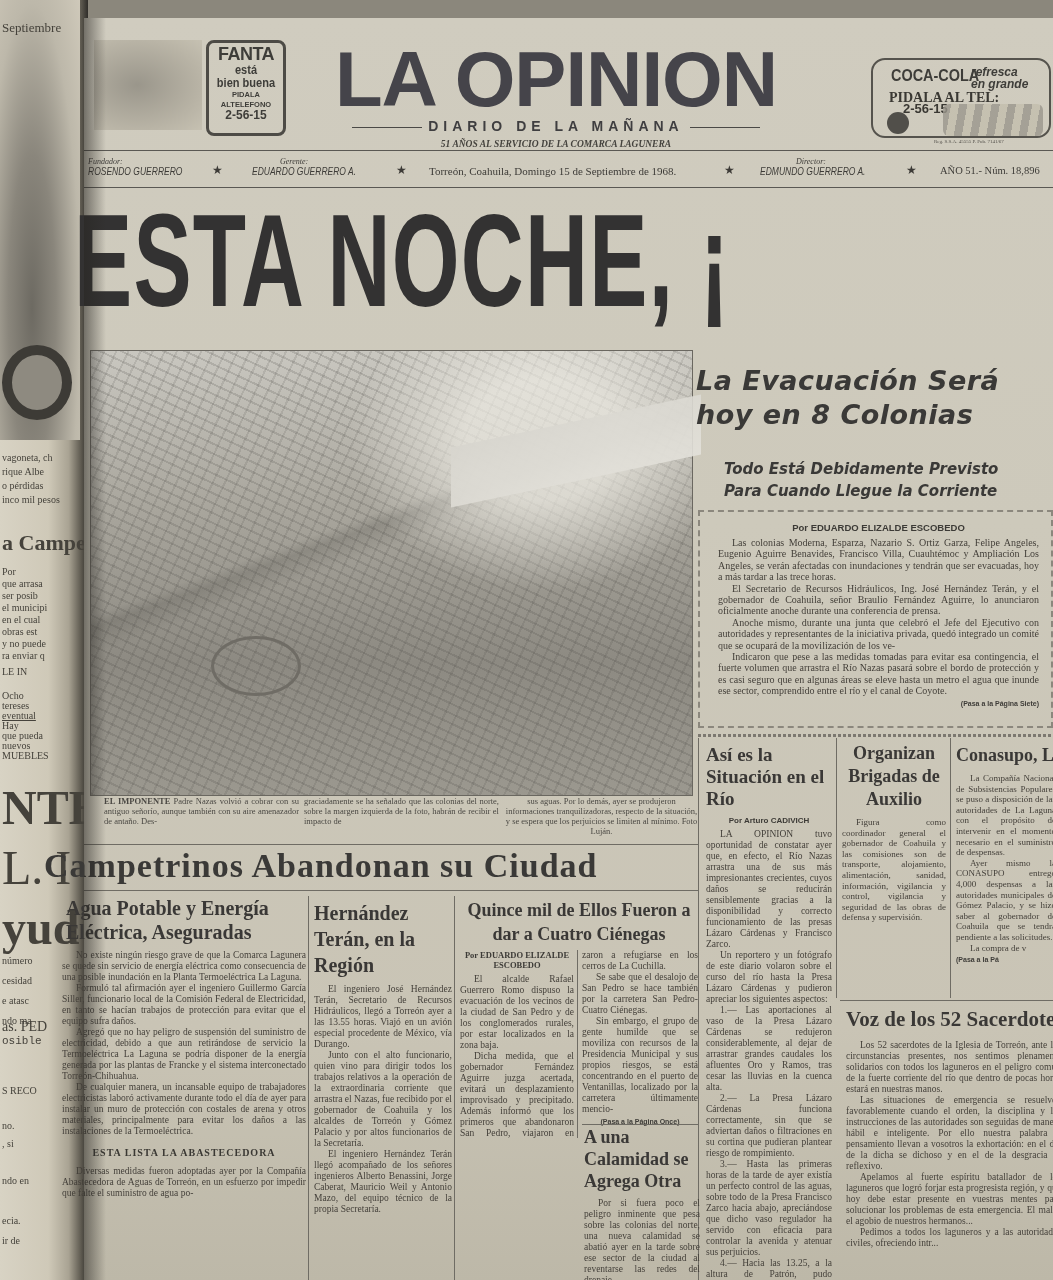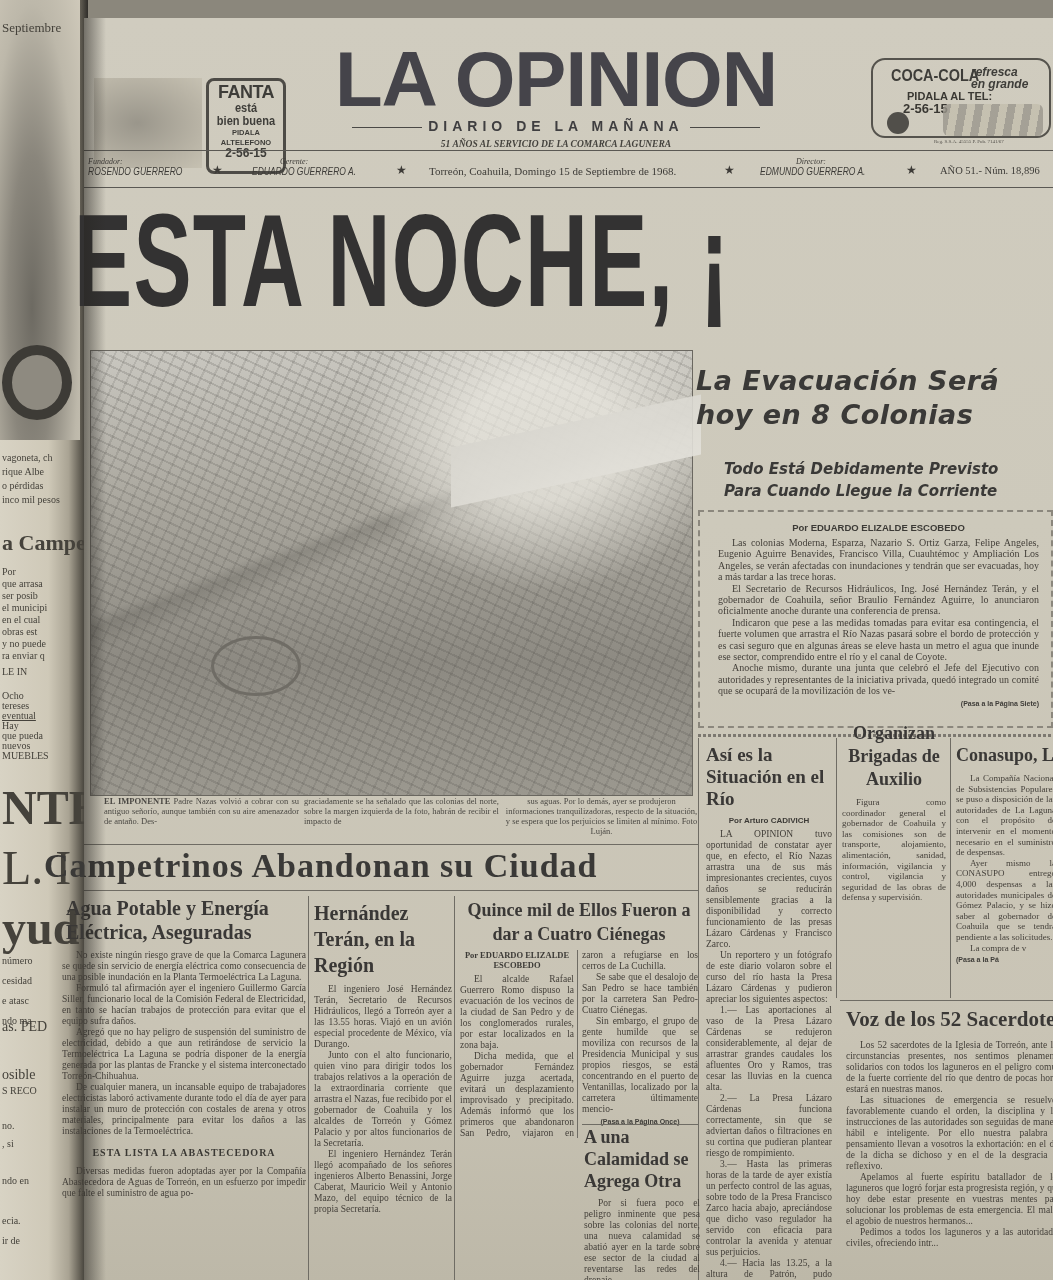--- a/index.html
+++ b/index.html
@@ -30,21 +30,21 @@
     position: absolute; left: 84px; top: 18px; width: 969px; height: 1262px;
     background: linear-gradient(180deg, #d0ccbf 0%, #cdc9bb 40%, #c9c4b5 80%, #bdb8a8 100%);
   }
   .spine-shadow {
     position: absolute; left: 84px; top: 18px; width: 22px; height: 1262px;
     background: linear-gradient(90deg, rgba(40,38,34,0.55), rgba(40,38,34,0));
     pointer-events: none;
   }
   
   .ad-left {
-    position: absolute; left: 10px; top: 18px; width: 190px; height: 102px; margin-top: 38px;
+    position: absolute; left: 10px; top: 18px; width: 190px; height: 102px;
   }
   .ad-left .photo {
     position: absolute; left: 0; top: 4px; width: 108px; height: 90px;
     background: radial-gradient(ellipse at 40% 50%, #9a968b, #b9b4a6 70%, #c6c1b2);
   }
   .ad-left .box {
     position: absolute; left: 112px; top: 4px; width: 80px; height: 96px;
     border: 3px solid #4d4b46; border-radius: 8px; text-align: center; padding-top: 2px;
     font-family: "Liberation Sans", sans-serif; color: #3e3d39;
   }
@@ -69,21 +69,21 @@
   .masthead-tag {
     position: absolute; left: 232px; top: 121px; width: 480px; text-align: center;
     font-size: 9.5px; font-style: italic; font-weight: bold; color: #45433e;
   }
   .ad-right {
     position: absolute; left: 787px; top: 40px; width: 180px; height: 80px;
     border: 2px solid #55534d; border-radius: 14px; font-family: "Liberation Sans", sans-serif;
   }
   .ad-right .brand { position: absolute; left: 18px; top: 6px; font-weight: bold; font-size: 17px; color: #3e3d39; transform: scaleX(0.85); transform-origin: left; }
   .ad-right .slogan { position: absolute; left: 98px; top: 6px; font-style: italic; font-weight: bold; font-size: 12px; line-height: 12px; color: #3e3d39; }
-  .ad-right .call { position: absolute; left: 34px; top: 30px; font-size: 11px; font-weight: bold; }
+  .ad-right .call { position: absolute; left: 16px; top: 30px; font-size: 14px; font-weight: bold; font-family: Liberation Serif, serif; }
   .ad-right .phone { position: absolute; left: 30px; top: 41px; font-size: 13px; font-weight: bold; }
   .ad-right .logo-circle { position: absolute; left: 14px; top: 52px; width: 22px; height: 22px; border-radius: 50%; background: #514f4a; }
   .ad-right .bottles { position: absolute; left: 70px; top: 44px; width: 100px; height: 32px;
     background: repeating-linear-gradient(100deg, #9a968c 0 8px, #c3bead 8px 16px); border-radius: 6px; opacity: 0.8; }
   .ad-right-small { position: absolute; left: 850px; top: 121px; font-size: 5px; color: #55524c; }
   
   .staff-line {
     position: absolute; left: 0; top: 132px; width: 969px; height: 38px;
     border-top: 1.5px solid #5a5853; border-bottom: 1.5px solid #5a5853;
     font-size: 10px; color: #3d3b37;
@@ -191,21 +191,21 @@
       <div class="frag" style="top: 730px; font-size: 10px;">que pueda</div>
       <div class="frag" style="top: 740px; font-size: 10px;">nuevos</div>
       <div class="frag" style="top: 750px; font-size: 10px;">MUEBLES</div>
       <div class="frag" style="top: 780px; font-size: 48px; font-weight: bold;">NTE</div>
       <div class="frag" style="top: 840px; font-size: 48px; font-weight: normal;">L. I</div>
       <div class="frag" style="top: 900px; font-size: 48px; font-weight: bold;">yud</div>
       <div class="frag" style="top: 955px; font-size: 10px;">número</div>
       <div class="frag" style="top: 975px; font-size: 10px;">cesidad</div>
       <div class="frag" style="top: 995px; font-size: 10px;">e atasc</div>
       <div class="frag" style="top: 1015px; font-size: 10px;">ndo ma</div>
-      <div class="frag" style="top: 1067px; font-size: 14px;">osible</div>
+      <div class="frag" style="top: 1035px; font-size: 11px; font-family: Liberation Mono, monospace;">osible</div>
       <div class="frag" style="top: 1019px; font-size: 14px;">as. PED</div>
       <div class="frag" style="top: 1085px; font-size: 10px;">S RECO</div>
       <div class="frag" style="top: 1120px; font-size: 10px;">no.</div>
       <div class="frag" style="top: 1138px; font-size: 10px;">, si</div>
       <div class="frag" style="top: 1175px; font-size: 10px;">ndo en</div>
       <div class="frag" style="top: 1215px; font-size: 10px;">ecia.</div>
       <div class="frag" style="top: 1235px; font-size: 10px;">ir de</div>
     </div>
 </div>
 
@@ -277,22 +277,22 @@
   <div class="lead-head">La Evacuación Será hoy en 8 Colonias</div>
   <div class="lead-deck">
     <div>Todo Está Debidamente Previsto</div>
     <div>Para Cuando Llegue la Corriente</div>
   </div>
   <div class="lead-box">
     <div class="byline">Por EDUARDO ELIZALDE ESCOBEDO</div>
     <div class="body-text">
       <p>Las colonias Moderna, Esparza, Nazario S. Ortiz Garza, Felipe Angeles, Eugenio Aguirre Benavides, Francisco Villa, Cuauhtémoc y Ampliación Los Angeles, se verán afectadas con inundaciones y tendrán que ser evacuadas, hoy a más tardar a las trece horas.</p>
       <p>El Secretario de Recursos Hidráulicos, Ing. José Hernández Terán, y el gobernador de Coahuila, señor Braulio Fernández Aguirre, lo anunciaron oficialmente anoche durante una conferencia de prensa.</p>
+      <p>Anoche mismo, durante una junta que celebró el Jefe del Ejecutivo con autoridades y representantes de la iniciativa privada, quedó integrado un comité que se ocupará de la movilización de los ve-</p>
       <p>Indicaron que pese a las medidas tomadas para evitar esa contingencia, el fuerte volumen que arrastra el Río Nazas pasará sobre el bordo de protección y es casi seguro que en algunas áreas se eleve hasta un metro el agua que inunde ese sector, comprendido entre el río y el canal de Coyote.</p>
-      <p>Anoche mismo, durante una junta que celebró el Jefe del Ejecutivo con autoridades y representantes de la iniciativa privada, quedó integrado un comité que se ocupará de la movilización de los ve-</p>
     </div>
     <div class="jump">(Pasa a la Página Siete)</div>
   </div>
 
   <div class="wavy" style="left:614px; top:716px; width:355px;"></div>
   <div class="rule-v" style="left:614px; top:720px; height:542px;"></div>
   <div class="rule-v" style="left:752px; top:720px; height:260px;"></div>
   <div class="rule-v" style="left:866px; top:720px; height:260px;"></div>
 
   <div class="col-box" style="left:622px; top:726px; width:126px; height:540px; overflow:hidden;">
@@ -301,21 +301,21 @@
     <div class="body-text" style="font-size:9.5px; line-height:11px;">
       <p>LA OPINION tuvo oportunidad de constatar ayer que, en efecto, el Río Nazas arrastra una de sus más impresionantes crecientes, cuyos daños se reducirán sensiblemente gracias a la disponibilidad y correcto funcionamiento de las presas Lázaro Cárdenas y Francisco Zarco.</p>
       <p>Un reportero y un fotógrafo de este diario volaron sobre el curso del río hasta la Presa Lázaro Cárdenas y pudieron apreciar los siguientes aspectos:</p>
       <p>1.— Las aportaciones al vaso de la Presa Lázaro Cárdenas se redujeron considerablemente, al dejar de arrastrar grandes caudales los afluentes Oro y Ramos, tras cesar las lluvias en la cuenca alta.</p>
       <p>2.— La Presa Lázaro Cárdenas funciona correctamente, sin que se adviertan daños o filtraciones en su cortina que pudieran plantear riesgo de rompimiento.</p>
       <p>3.— Hasta las primeras horas de la tarde de ayer existía un perfecto control de las aguas, sobre todo de la Presa Francisco Zarco hacia abajo, apreciándose que dicho vaso regulador ha servido con eficacia para controlar la avenida y atenuar sus perjuicios.</p>
       <p>4.— Hacia las 13.25, a la altura de Patrón, pudo observarse la punta de la ave-</p>
     </div>
   </div>
 
-  <div class="col-box" style="left:758px; top:704px; width:104px; height:255px; overflow:hidden;">
+  <div class="col-box" style="left:758px; top:724px; width:104px; height:255px; overflow:hidden;">
     <div class="col-head" style="text-align:center; font-size:18px; line-height:23px;">Organizan Brigadas de Auxilio</div>
     <div class="body-text" style="font-size:9px; line-height:10.6px; margin-top:6px;">
       <p>Figura como coordinador general el gobernador de Coahuila y las comisiones son de transporte, alojamiento, alimentación, sanidad, información, vigilancia y control, vigilancia y seguridad de las obras de defensa y supervisión.</p>
     </div>
 
   </div>
 
   <div class="col-box" style="left:872px; top:726px; width:100px; height:255px; overflow:hidden;">
     <div class="col-head" style="font-size:18px; line-height:23px; white-space:nowrap;">Conasupo, Lista Para Intervenir</div>
     <div class="body-text" style="font-size:9px; line-height:10.6px; margin-top:6px;">

